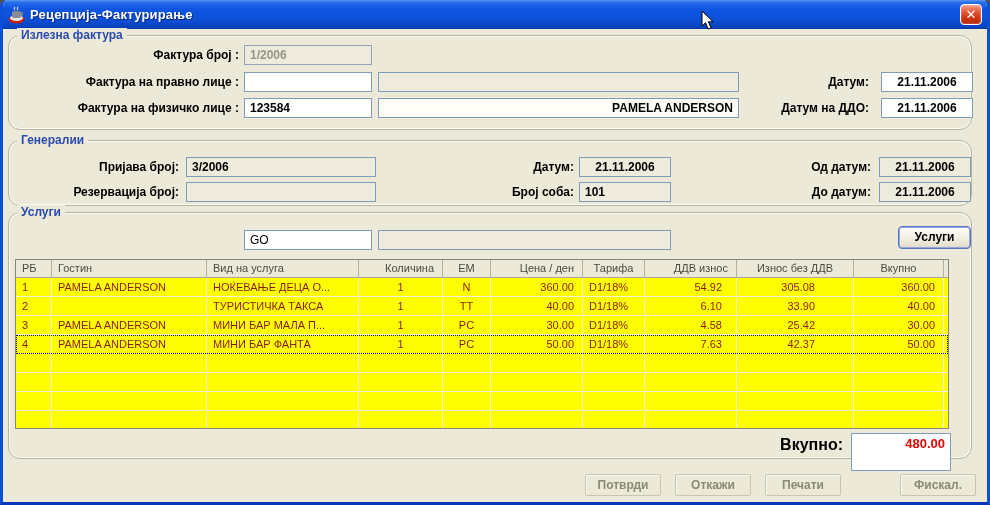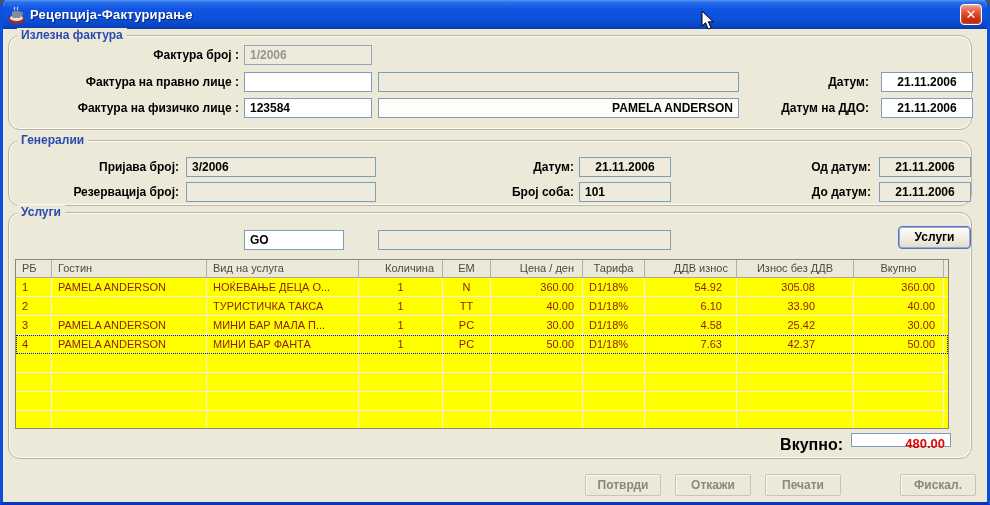--- a/index.html
+++ b/index.html
@@ -157,21 +157,21 @@
       <div class="lbl" style="left:720px; top:16px; width:142px;">Од датум:</div>
       <div class="tf ro" style="left:870px; top:16px; width:92px; text-align:center;">21.11.2006</div>
 
       <div class="lbl" style="left:720px; top:41px; width:142px;">До датум:</div>
       <div class="tf ro" style="left:870px; top:41px; width:92px; text-align:center;">21.11.2006</div>
     </div>
 
     <div class="groupbox" style="top:183px; height:247px;">
       <span class="group-title">Услуги</span>
 
-      <input class="tf" style="left: 235px; top: 17px; width: 100px; font-weight: bold;" value="GO">
+      <input class="tf" style="left: 235px; top: 17px; width: 128px; font-weight: normal;" value="GO">
       <div class="tf ro" style="left:369px; top:17px; width:293px;"></div>
 
       <div class="btn-xp" style="left:889px; top:13px; width:73px;">Услуги</div>
 
       <div class="svc-table">
           <div class="thead">
             <div class="cell c0 al">РБ</div>
             <div class="cell c1 al">Гостин</div>
             <div class="cell c2 al">Вид на услуга</div>
             <div class="cell c3 ar">Количина</div>
@@ -283,21 +283,21 @@
             <div class="cell c5 ar"></div>
             <div class="cell c6 al"></div>
             <div class="cell c7 ar pr14"></div>
             <div class="cell c8 ar pr22"></div>
             <div class="cell c9 ar"></div>
             <div class="cell c10 "></div>
           </div>
         </div>
 
       <div class="lbl" style="left:682px; top:222px; width:152px; font-size:16px;">Вкупно:</div>
-      <div class="tf right total-value" style="left:842px; top:220px; width:100px; height:14px; line-height:20px; font-size:13px;">480.00</div>
+      <div class="tf right total-value" style="left:842px; top:220px; width:100px; height:38px; line-height:20px; font-size:13px;">480.00</div>
     </div>
 
     <div class="btn-flat" style="left:582px; top:445px; width:76px;">Потврди</div>
     <div class="btn-flat" style="left:672px; top:445px; width:76px;">Откажи</div>
     <div class="btn-flat" style="left:762px; top:445px; width:76px;">Печати</div>
     <div class="btn-flat" style="left:897px; top:445px; width:76px;">Фискал.</div>
 
   </div>
 </div>
 

